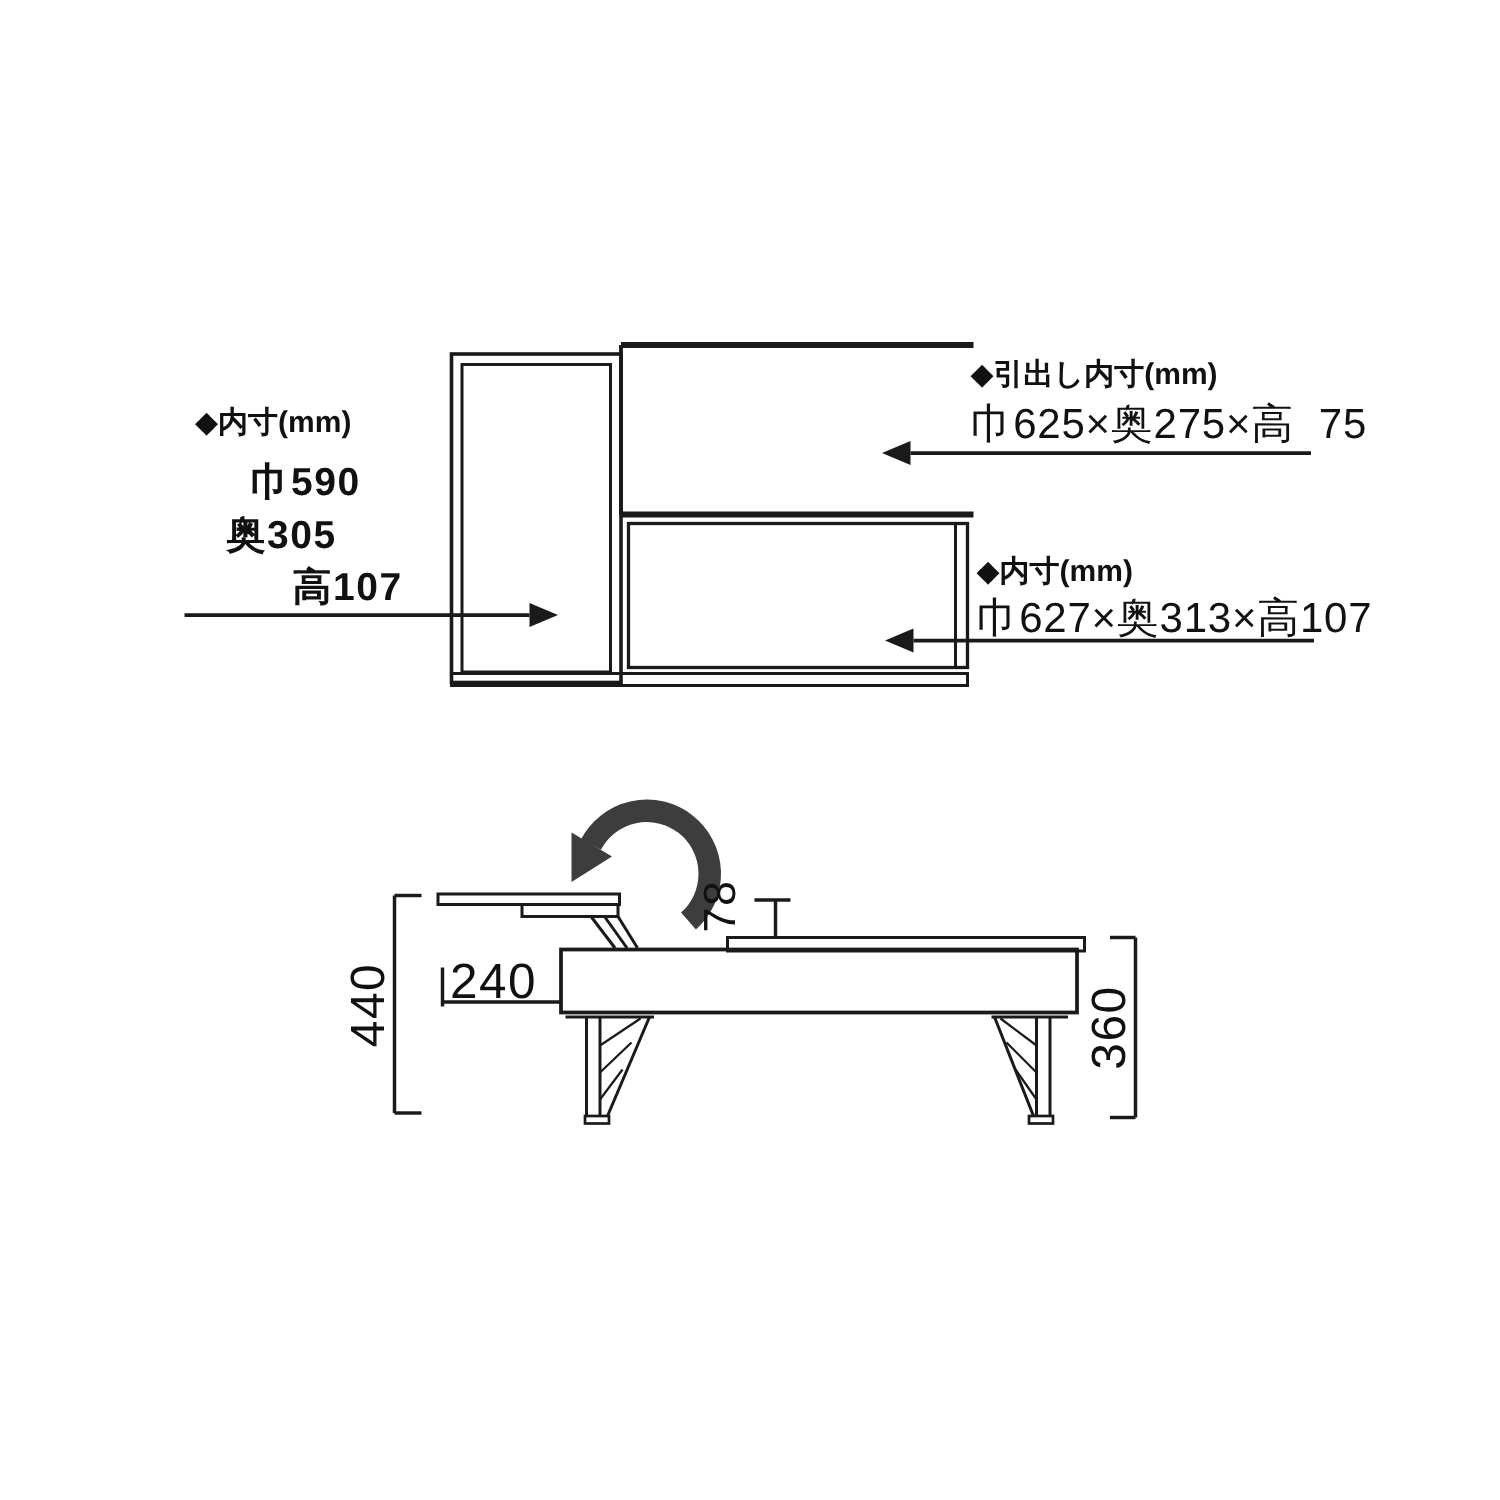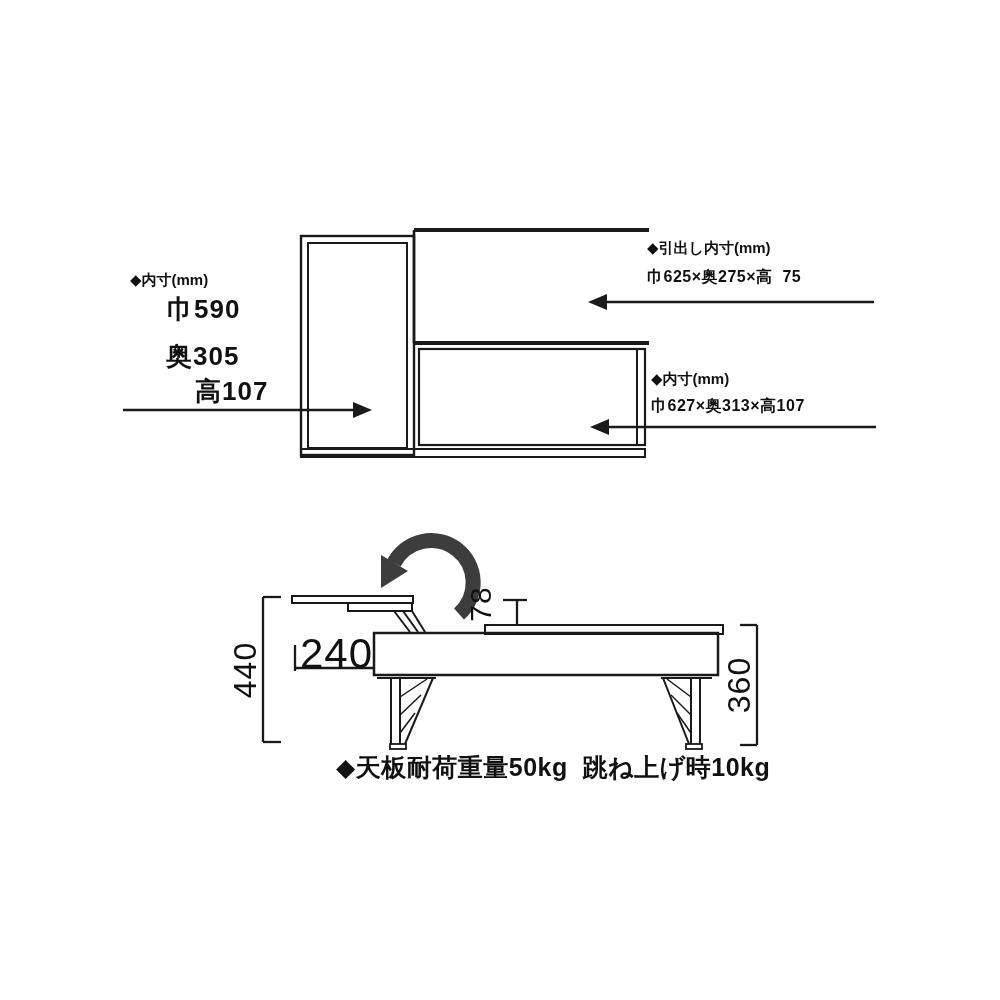--- a/index.html
+++ b/index.html
@@ -11,22 +11,22 @@
     color:#111;
     overflow:hidden;
   }
   .canvas svg{position:absolute;left:0;top:0;}
   .lbl{
     position:absolute;
     white-space:pre;
     line-height:1;
     color:#111;
   }
-  .lbl-title{font-size:15px;font-weight:700;}
-  .lbl-dims{font-size:16px;font-weight:700;letter-spacing:0.5px;}
+  .lbl-title{font-size:20px;font-weight:700;}
+  .lbl-dims{font-size:28px;font-weight:400;letter-spacing:0.5px;}
   .lbl-line{font-size:26px;font-weight:700;letter-spacing:1px;}
   .dim-num{
     position:absolute;
     font-size:32px;font-weight:400;
     text-align:center;
     line-height:40px;
     letter-spacing:1px;
   }
   .dim-rot{transform:rotate(-90deg);transform-origin:center center;}
   .caption{font-size:25px;font-weight:700;letter-spacing:0.5px;}
@@ -125,30 +125,29 @@
         <g>
           <line x1="757" y1="625" x2="757" y2="745" stroke-width="2.3"></line>
           <line x1="740" y1="625" x2="757" y2="625" stroke-width="2.3"></line>
           <line x1="740" y1="745" x2="757" y2="745" stroke-width="2.3"></line>
         </g>
       </g>
     </g>
   </svg>
 
   <div class="lbl lbl-title" style="left:130px;top:272px;">◆内寸(mm)</div>
-  <div class="lbl lbl-line" style="left:167px;top:296px;">巾590</div>
-  <div class="lbl lbl-line" style="left:166px;top:343px;">奥305</div>
+  <div class="lbl lbl-line" style="left:167px;top:308px;">巾590</div>
+  <div class="lbl lbl-line" style="left:151px;top:343px;">奥305</div>
   <div class="lbl lbl-line" style="left:167px;top:378px;margin-left:28px;">高107</div>
 
   <div class="lbl lbl-title" style="left:647px;top:240px;">◆引出し内寸(mm)</div>
   <div class="lbl lbl-dims" style="left:647px;top:269px;">巾625×奥275×高  75</div>
 
   <div class="lbl lbl-title" style="left:651px;top:371px;">◆内寸(mm)</div>
   <div class="lbl lbl-dims" style="left:651px;top:398px;text-align:center;">巾627×奥313×高107</div>
 
   <div class="dim-num dim-rot" style="left:205px;top:650px;width:80px;height:40px;">440</div>
-  <div class="dim-num" style="left:300px;top:634px;width:80px;height:30px;font-size:42px;text-align:left;">240</div>
+  <div class="dim-num" style="left:300px;top:634px;width:80px;height:30px;font-size:33px;text-align:left;">240</div>
   <div class="dim-num dim-rot" style="left:451px;top:587px;width:60px;height:34px;font-size:30px;line-height:34px;">78</div>
   <div class="dim-num dim-rot" style="left:699px;top:665px;width:80px;height:40px;">360</div>
 
-  <div class="lbl caption" style="left:336px;top:755px;">◆天板耐荷重量50kg  跳ね上げ時10kg</div>
 
 </div>
 
 </body></html>

